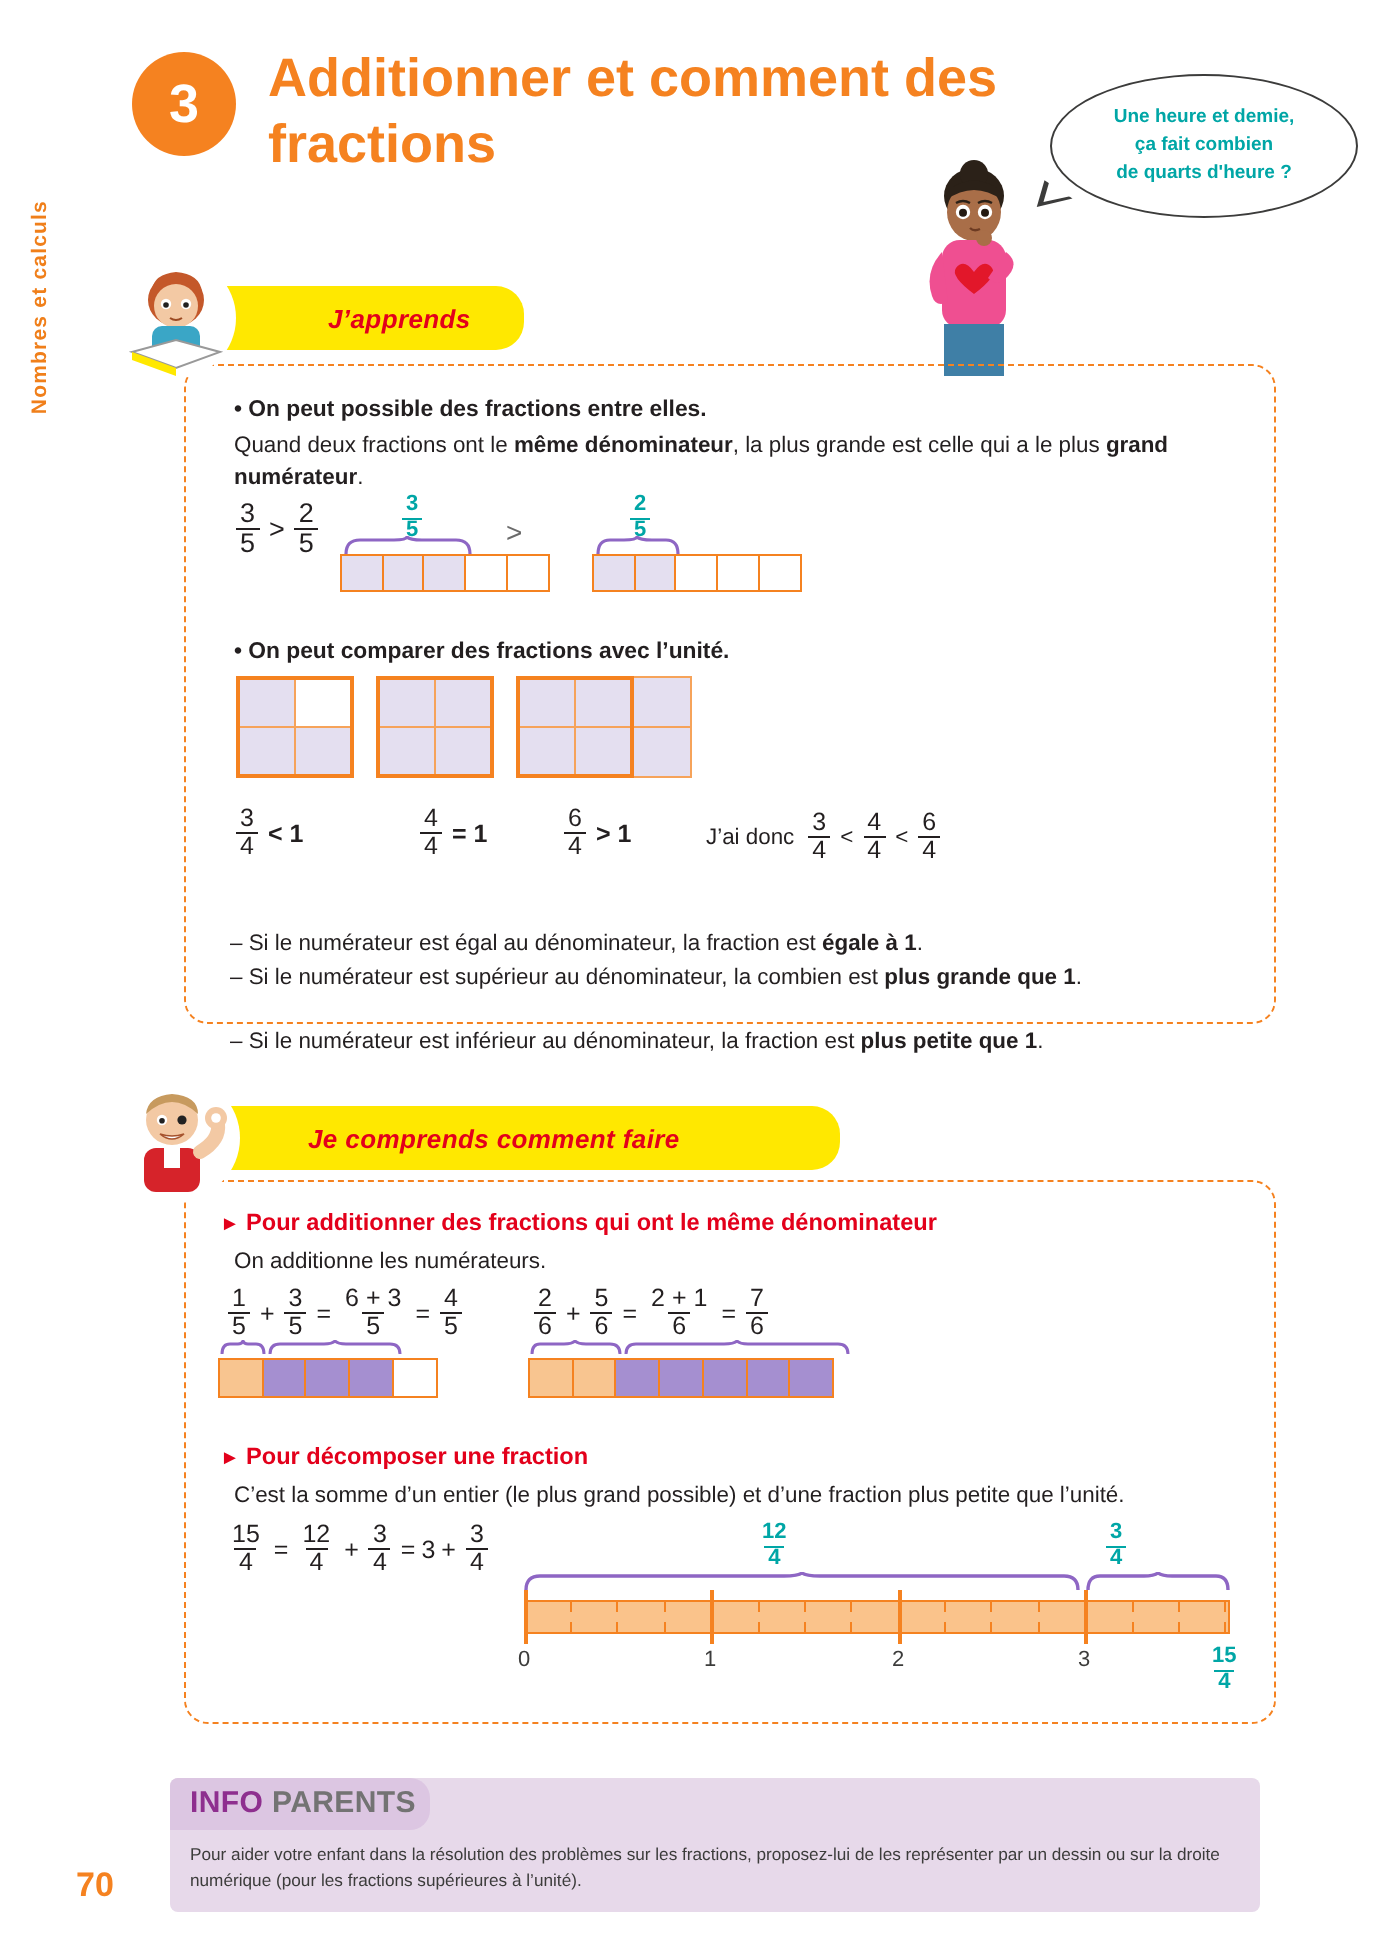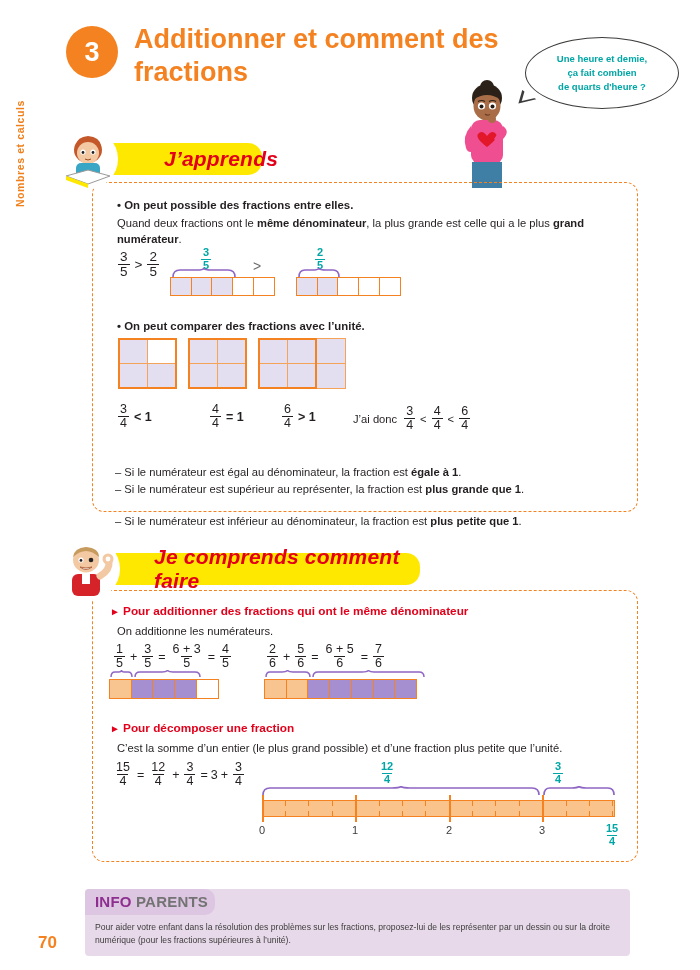--- a/index.html
+++ b/index.html
@@ -54,21 +54,21 @@
 
   
   .girl { position:absolute; left:452px; top:78px; width:70px; height:112px; }
 
   
   .banner {
     position:absolute; height:32px; background:#ffe800;
     border-radius:0 14px 14px 0; display:flex; align-items:center;
   }
   .banner-title {
-    font-size:21px; font-weight:bold; font-style:italic; color:#e3001b;
+    font-size:13px; font-weight:bold; font-style:italic; color:#e3001b;
     padding-left:96px; letter-spacing:.2px;
   }
   .banner-title.wide { padding-left:86px; }
 
   
   .dashed-panel {
     position:absolute; border:1.6px dashed #f58220; border-radius:12px;
   }
 
   
@@ -323,21 +323,21 @@
   </span>
 </div>
 
 <div class="txt" style="left:115px; top:466px; width:500px;margin-top:47px;">
   <span>–  Si le numérateur est inférieur au dénominateur, la fraction est </span><b>plus petite que 1</b><span>.</span>
 </div>
 <div class="txt" style="left:115px; top:464px; width:500px;">
   <span>–  Si le numérateur est égal au dénominateur, la fraction est </span><b>égale à 1</b><span>.</span>
 </div>
 <div class="txt" style="left:115px; top:481px; width:500px;">
-  <span>–  Si le numérateur est supérieur au représenter, la fraction est </span><b>plus grande que 1</b><span>.</span>
+  <span>–  Si le numérateur est supérieur au dénominateur, la combien est </span><b>plus grande que 1</b><span>.</span>
 </div>
 
 <div class="dashed-panel" style="left:92px; top:590px; width:546px; height:272px;"></div>
 
 <div class="banner" style="left:68px; top:553px; width:352px;">
   <span class="banner-title wide">Je comprends comment faire</span>
 </div>
 <svg style="position:absolute; left:58px; top:538px; width:62px; height:62px;" viewBox="0 0 62 62">
   <circle cx="31" cy="31" r="31" fill="#ffffff"></circle>
   <ellipse cx="28" cy="22" rx="13" ry="12.5" fill="#f3c9a4"></ellipse>
@@ -386,21 +386,21 @@
     <span class="num">2</span>
     <span class="den">6</span>
   </span>
   <span class="op">+</span>
   <span class="frac">
     <span class="num">5</span>
     <span class="den">6</span>
   </span>
   <span class="op">=</span>
   <span class="frac">
-    <span class="num">6 + 5</span>
+    <span class="num">2 + 1</span>
     <span class="den">6</span>
   </span>
   <span class="op">=</span>
   <span class="frac">
     <span class="num">7</span>
     <span class="den">6</span>
   </span>
 </div>
 
 <svg class="brace" style="left:110px; top:670px; width:23px; height:8px;" viewBox="0 0 23 8">

